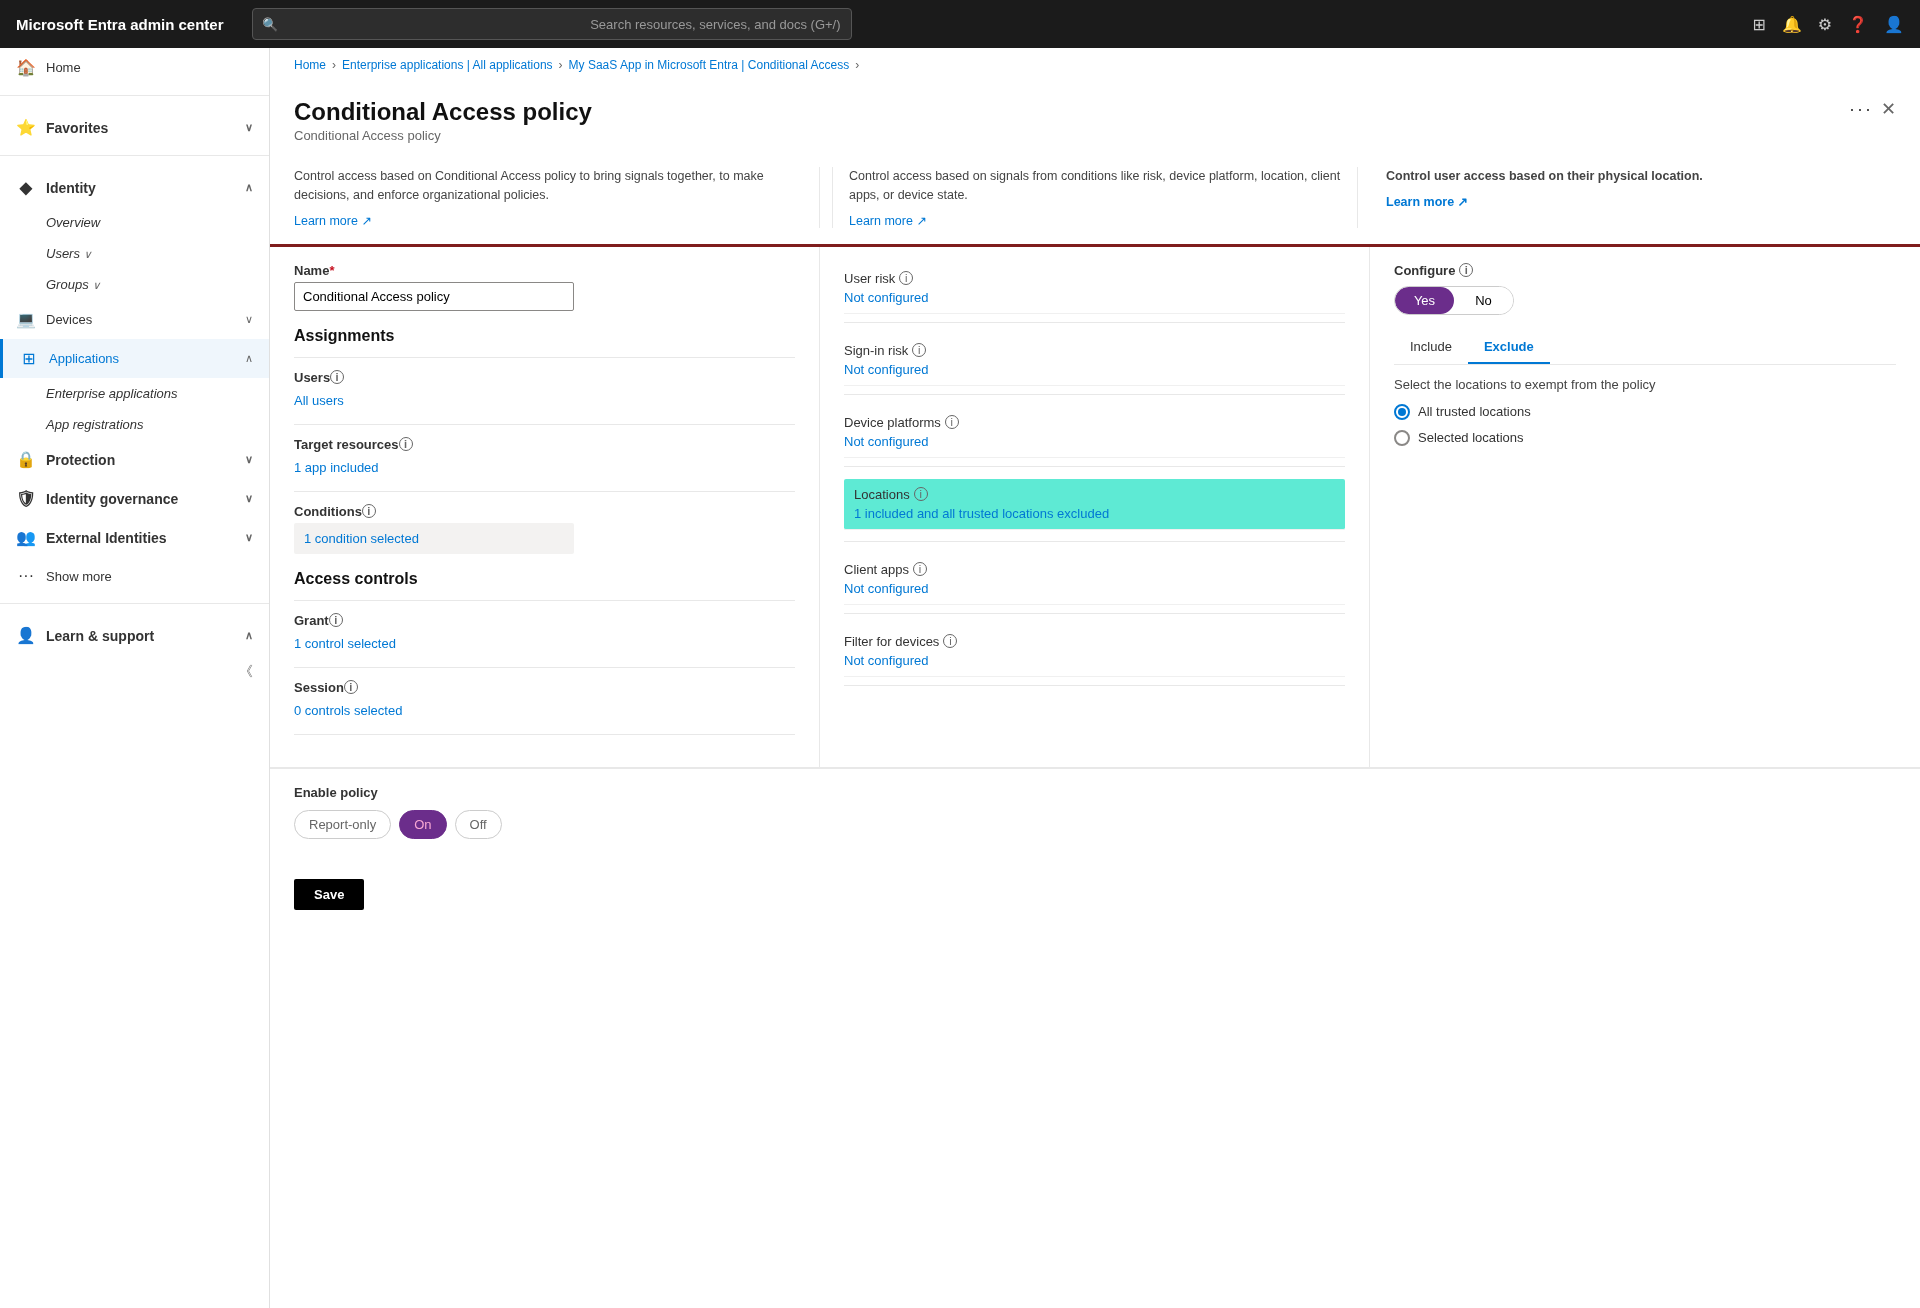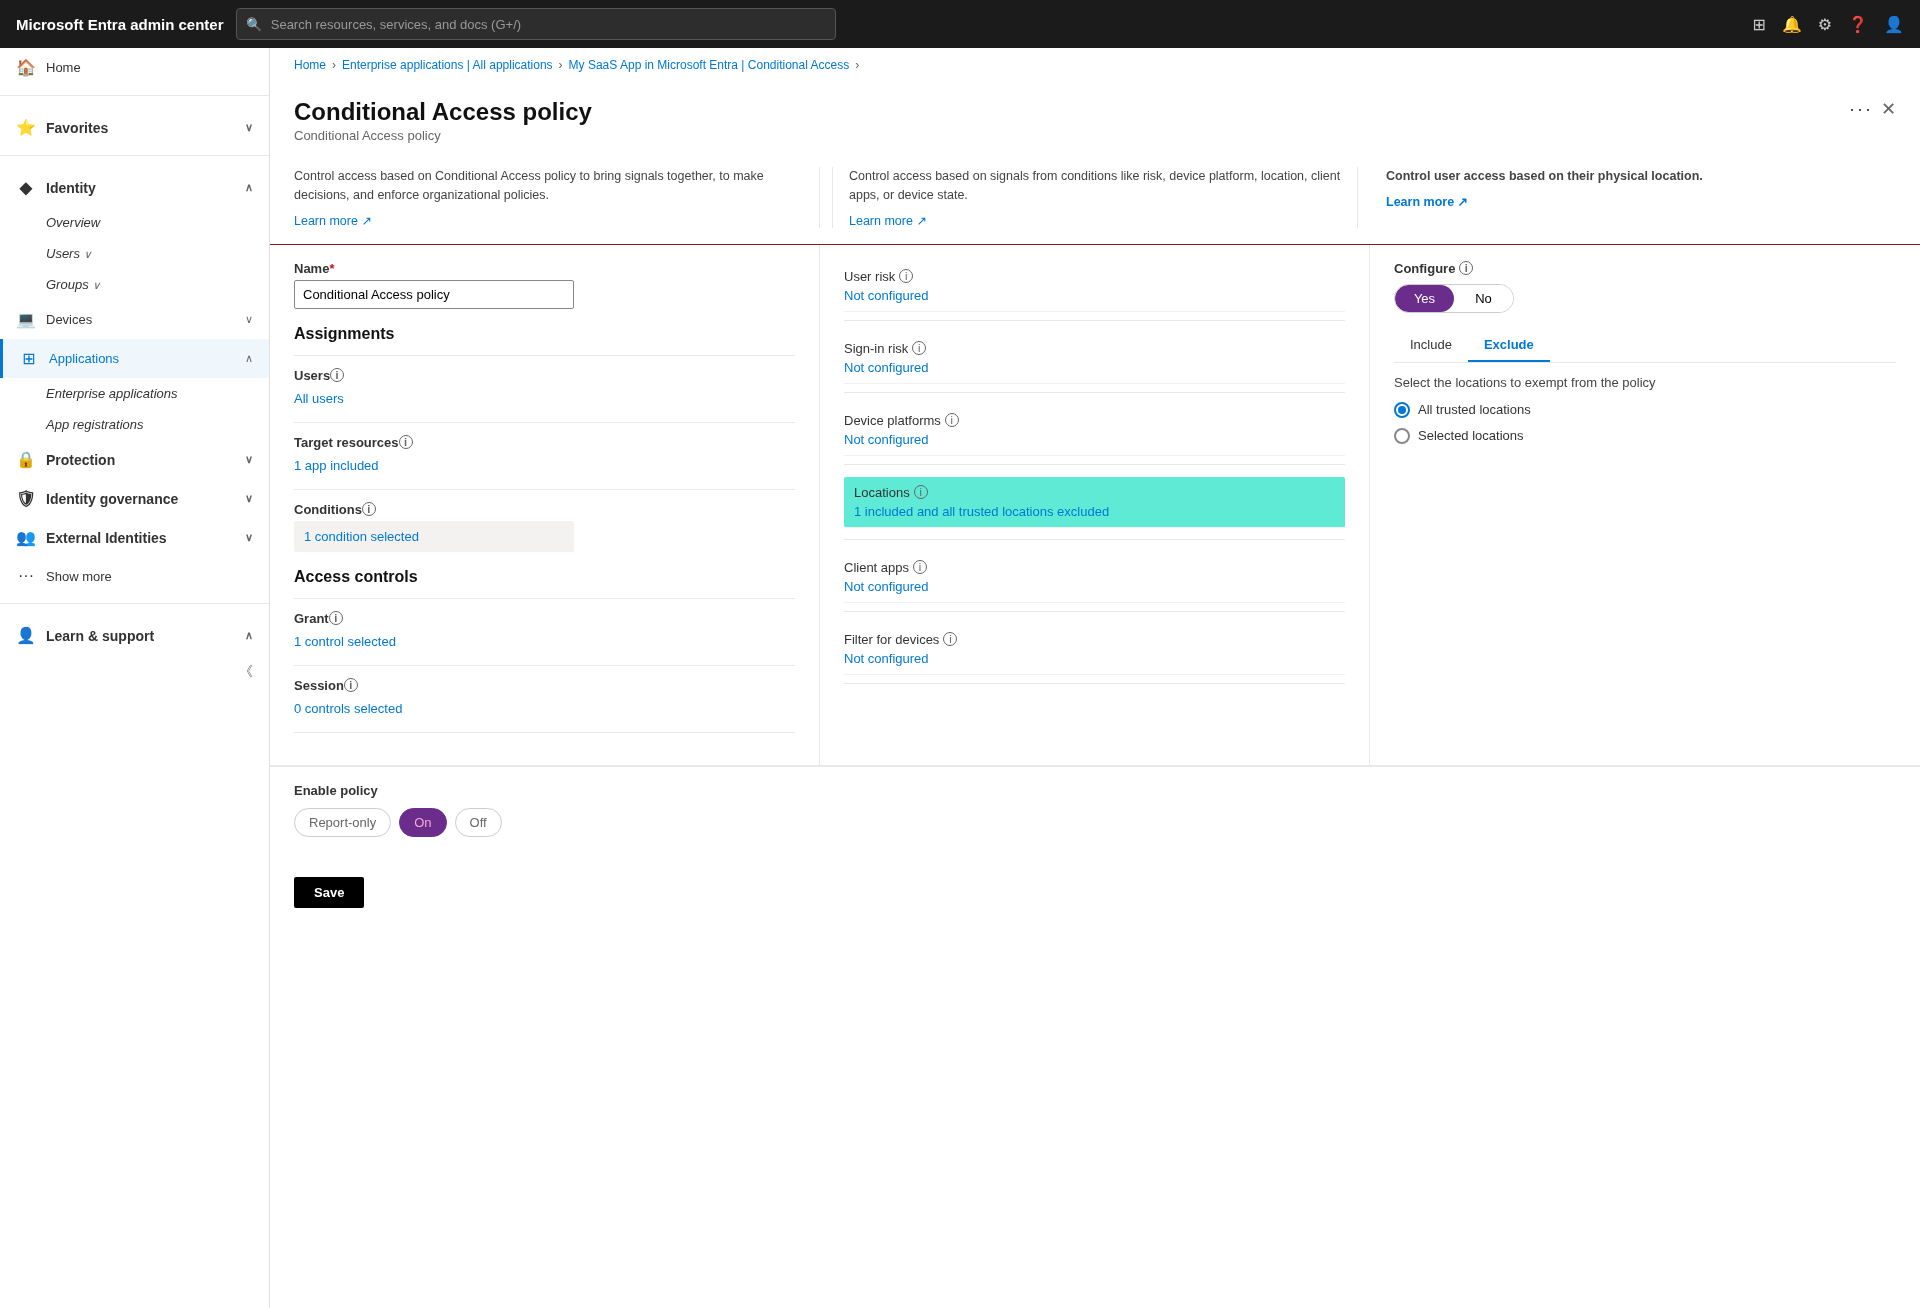--- a/index.html
+++ b/index.html
@@ -1,22 +1,22 @@
 <!DOCTYPE html>
 <html><head>
   <meta charset="utf-8">
   <style>
     * { box-sizing: border-box; margin: 0; padding: 0; }
     body { font-family: 'Segoe UI', sans-serif; font-size: 13px; color: #333; background: #f3f2f1; display: flex; flex-direction: column; height: 100vh; overflow: hidden; }
 
     
     .topbar { background: #1b1b1b; color: #fff; display: flex; align-items: center; padding: 0 16px; height: 48px; flex-shrink: 0; gap: 12px; }
-    .topbar-title { font-size: 15px; font-weight: 600; color: #fff; white-space: nowrap; }
+    .topbar-title { font-size: 15px; font-weight: 600; color: #fff; white-space: nowrap; margin-right: 16px; }
     .topbar-search { flex: 1; max-width: 600px; background: #2d2d2d; border: 1px solid #555; border-radius: 4px; display: flex; align-items: center; padding: 0 10px; height: 32px; gap: 8px; }
-    .topbar-search input { background: transparent; border: none; outline: none; color: #ccc; font-size: 13px; flex: 1; }
+    .topbar-search input { background: transparent; border: none; outline: none; color: #ccc; font-size: 13px; flex: 1; text-align: right; }
     .topbar-search input::placeholder { color: #999; }
     .topbar-icons { margin-left: auto; display: flex; align-items: center; gap: 16px; }
     .topbar-icon { color: #ccc; font-size: 16px; cursor: pointer; }
 
     
     .main-layout { display: flex; flex: 1; overflow: hidden; }
 
     
     .sidebar { width: 270px; background: #fff; border-right: 1px solid #e0e0e0; overflow-y: auto; flex-shrink: 0; }
     .sidebar-item { display: flex; align-items: center; padding: 10px 16px; cursor: pointer; gap: 10px; color: #333; font-size: 13px; }
@@ -36,21 +36,21 @@
 
     
     .panel-header { padding: 16px 24px 8px; display: flex; align-items: flex-start; justify-content: space-between; }
     .panel-title { font-size: 24px; font-weight: 600; color: #111; }
     .panel-subtitle { font-size: 13px; color: #666; margin-top: 2px; }
     .panel-actions { display: flex; align-items: center; gap: 8px; }
     .panel-close { font-size: 18px; color: #666; cursor: pointer; border: none; background: none; }
     .dots-menu { font-size: 18px; color: #333; cursor: pointer; letter-spacing: 2px; }
 
     
-    .three-col { display: grid; grid-template-columns: 1fr 1fr 1fr; gap: 12px; padding: 16px 24px; border-bottom: 1px solid #7f1d1d; }
+    .three-col { display: grid; grid-template-columns: 1fr 1fr 1fr; gap: 12px; padding: 16px 24px; border-bottom: 3px solid #7f1d1d; }
     .col-section { padding: 0 16px; border-right: 1px solid #e8e8e8; }
     .col-section:first-child { padding-left: 0; }
     .col-section:last-child { border-right: none; font-weight: bold; }
     .col-desc { font-size: 12.5px; color: #444; line-height: 1.5; margin-bottom: 8px; }
     .col-link { color: #0078d4; text-decoration: none; font-size: 12.5px; }
 
     
     .form-area { padding: 16px 24px; }
     .form-section-title { font-size: 16px; font-weight: 600; margin-bottom: 12px; color: #111; }
     .form-row { margin-bottom: 16px; }

